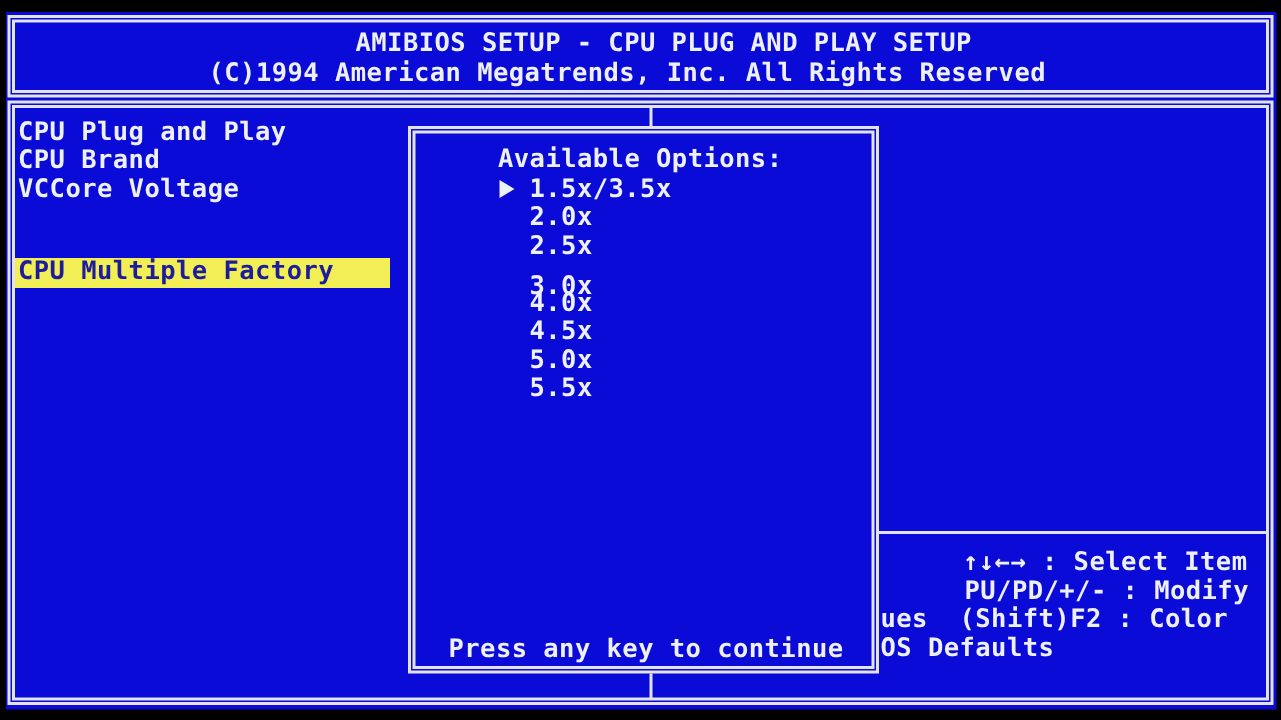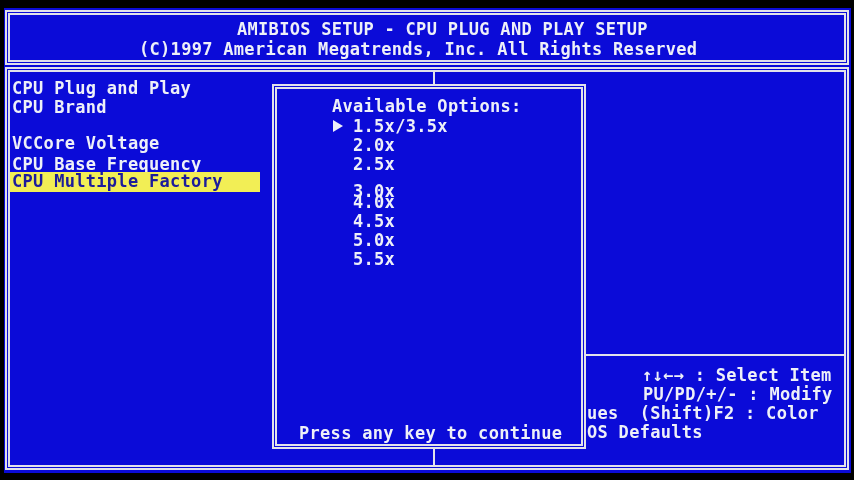--- a/index.html
+++ b/index.html
@@ -30,30 +30,29 @@
   }
 </style>
 </head>
 <body>
 
 <div id="stage">
   <div id="screen"></div>
 
   <div id="header-box" class="dbox"></div>
   <div class="txt" style="left:237px;top:20px;">AMIBIOS SETUP - CPU PLUG AND PLAY SETUP</div>
-  <div class="txt" style="left:139px;top:40px;">(C)1997 American Megatrends, Inc. All Rights Reserved</div>
+  <div class="txt" style="left:139px;top:40px;">(C)1994 American Megatrends, Inc. All Rights Reserved</div>
 
   <div id="main-box" class="dbox"></div>
   <div id="v-divider" class="divider"></div>
   <div id="h-divider" class="divider"></div>
 
   <div class="menu-item" style="top:79px;">CPU Plug and Play</div>
   <div class="menu-item" style="top:98px;">CPU Brand</div>
-  <div class="menu-item" style="top:134px;">VCCore Voltage</div>
-  <div class="menu-item" style="top:155px;">CPU Base Frequency</div>
+  <div class="menu-item" style="top:117px;">VCCore Voltage</div>
   <div class="menu-item hl" style="top:172px;">CPU Multiple Factory</div>
 
   <div id="popup" class="dbox"></div>
   <div class="txt popup-txt" style="left:332px;top:97px;">Available Options:</div>
   <div id="sel-arrow"></div>
   <div class="txt popup-txt" style="left:353px;top:117px;">1.5x/3.5x</div>
   <div class="txt popup-txt" style="left:353px;top:136px;">2.0x</div>
   <div class="txt popup-txt" style="left:353px;top:155px;">2.5x</div>
   <div class="txt popup-txt" style="left:353px;top:182px;">3.0x</div>
   <div class="txt popup-txt" style="left:353px;top:193px;">4.0x</div>

